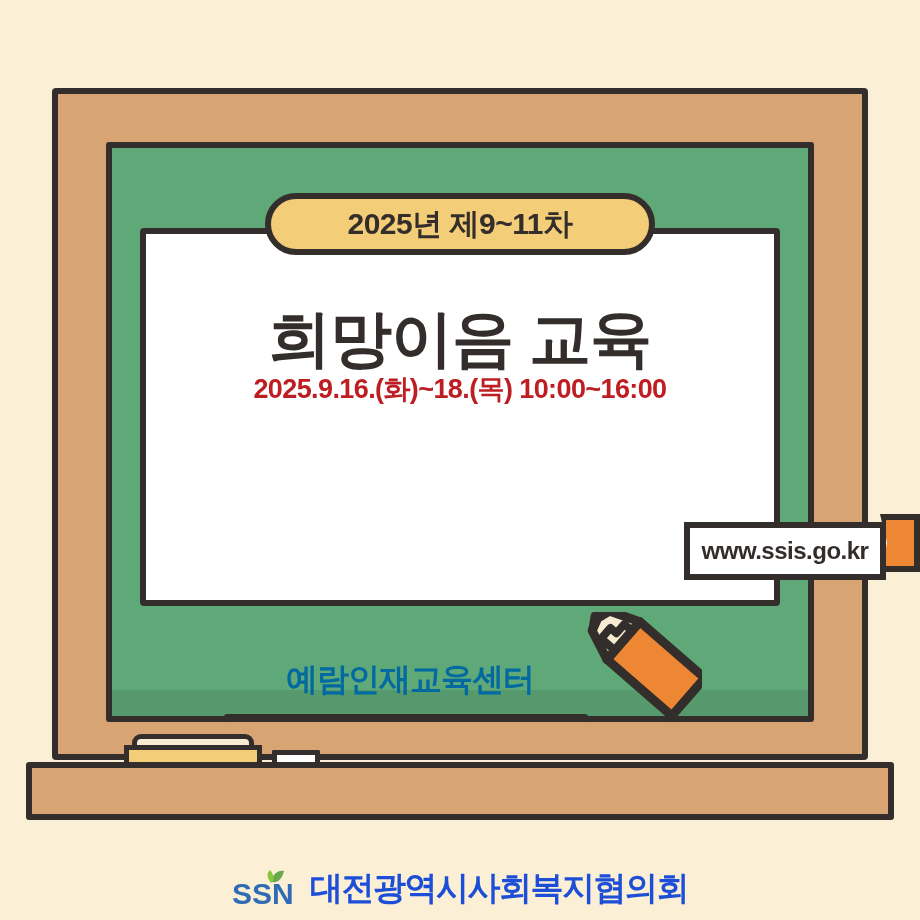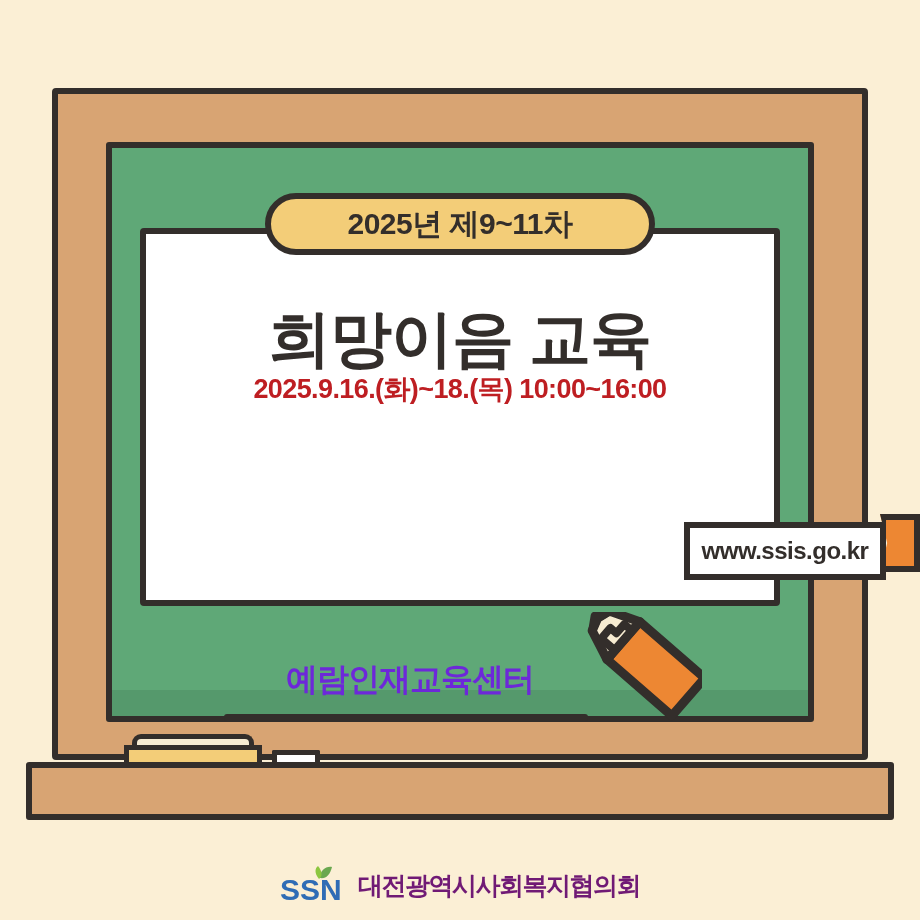--- a/index.html
+++ b/index.html
@@ -229,21 +229,21 @@
 
   
   .venue {
     position: absolute;
     left: 0;
     top: 658px;
     width: 820px;
     text-align: center;
     font-size: 32px;
     font-weight: bold;
-    color: #6d28d9;
+    color: #0369a1;
     letter-spacing: -1px;
     z-index: 4;
   }
   .venue-rule {
     position: absolute;
     left: 224px;
     top: 714px;
     width: 364px;
     height: 7px;
     background: #332e2b;
@@ -269,23 +269,23 @@
     width: 920px;
     display: flex;
     align-items: center;
     justify-content: center;
     gap: 16px;
   }
   .ssn-logo {
     display: block;
   }
   .footer-org {
-    font-size: 25px;
-    font-weight: bold;
-    color: #701a75;
+    font-size: 33px;
+    font-weight: bold;
+    color: #1d4ed8;
     letter-spacing: -1.5px;
     white-space: nowrap;
   }
 </style>
 </head>
 <body>
 
 <div id="poster">
 
   <div class="board-frame">

